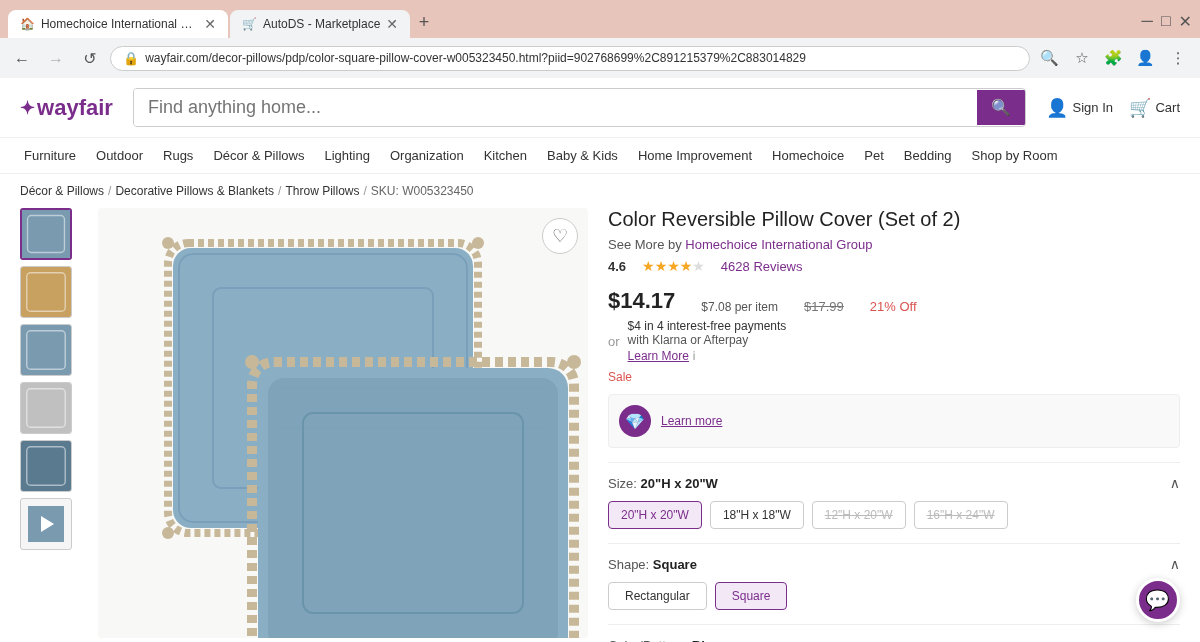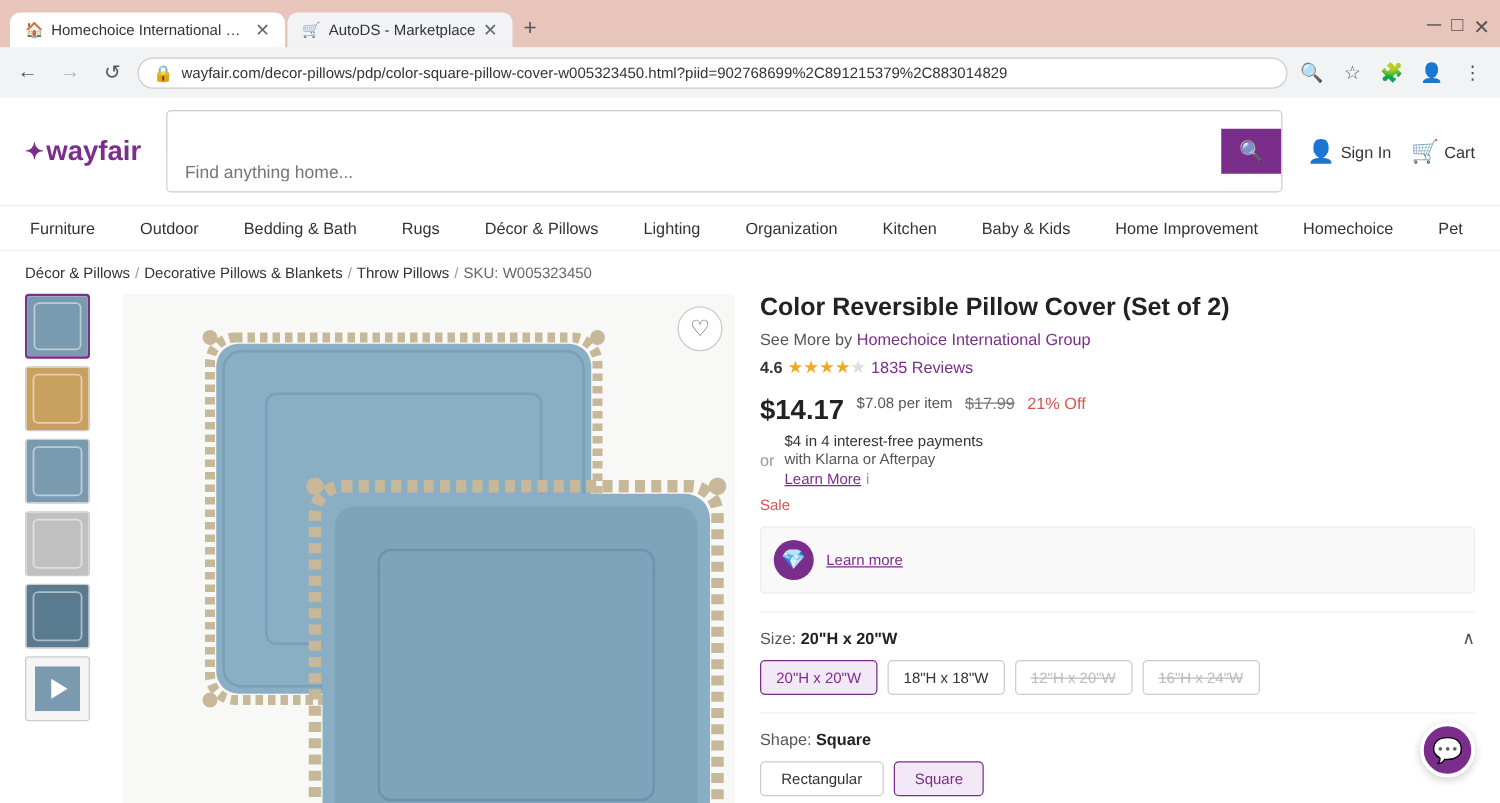--- a/index.html
+++ b/index.html
@@ -124,21 +124,21 @@
       font-size: 13px;
       cursor: pointer;
     }
 
     
     .nav-bar {
       display: flex;
       align-items: center;
       padding: 0 20px;
       border-bottom: 1px solid #eee;
-      gap: 28px;
+      gap: 12px;
     }
     .nav-item {
       padding: 10px 4px;
       font-size: 13px;
       color: #333;
       cursor: pointer;
       white-space: nowrap;
     }
 
     
@@ -216,43 +216,43 @@
       z-index: 10;
     }
 
     
     .product-info {
       flex: 1;
       min-width: 0;
     }
     .product-title {
       font-size: 20px;
-      font-weight: bold;
+      font-weight: normal;
       color: #222;
       margin-bottom: 6px;
     }
     .see-more {
       font-size: 13px;
       color: #555;
       margin-bottom: 6px;
     }
     .see-more a { color: #7b2d8b; text-decoration: none; }
     .rating-row {
       display: flex;
       align-items: center;
-      gap: 4px;
+      gap: 16px;
       margin-bottom: 14px;
     }
     .rating-num { font-size: 13px; color: #333; font-weight: bold; }
     .stars { color: #f5a623; font-size: 14px; }
     .review-link { color: #7b2d8b; font-size: 13px; text-decoration: none; }
     .price-row {
       display: flex;
-      align-items: flex-start;
-      gap: 10px;
+      align-items: flex-end;
+      gap: 26px;
       margin-bottom: 4px;
       flex-wrap: wrap;
     }
     .current-price { font-size: 22px; font-weight: bold; color: #222; }
     .per-item { font-size: 12px; color: #555; }
     .original-price { font-size: 13px; color: #777; text-decoration: line-through; }
     .discount-badge { font-size: 13px; color: #d9534f; }
     .or-divider { color: #999; font-size: 13px; }
     .klarna-row {
       font-size: 12px;
@@ -415,39 +415,38 @@
     </div>
   </div>
 </div>
 
 <div class="wayfair-header">
   <div class="wayfair-logo">
     <span style="color:#7b2d8b;font-size:18px;">✦</span>
     <span style="font-size:22px;font-weight:bold;color:#7b2d8b;text-align:center;">wayfair</span>
   </div>
   <div class="search-bar">
-    <input type="text" style="flex: 1 1 0%; border: none; outline: none; padding: 8px 14px; font-size: 14px; color: #0f766e; margin-top: 32px;" placeholder="Find anything home...">
+    <input type="text" style="flex: 1 1 0%; border: none; outline: none; padding: 8px 14px; font-size: 18px; color: #0f766e;" placeholder="Find anything home...">
     <button style="background:#7b2d8b;border:none;color:white;padding:8px 14px;cursor:pointer;font-size:16px;">🔍</button>
   </div>
   <div class="header-actions">
     <div class="header-action">
       <span style="font-size:18px;">👤</span>
       <span>Sign In</span>
     </div>
     <div class="header-action">
       <span style="font-size:18px;">🛒</span>
       <span>Cart</span>
     </div>
   </div>
 </div>
 
 <div class="nav-bar" id="nav-bar">
     <div class="nav-item">Furniture</div>
     <div class="nav-item">Outdoor</div>
-    <div class="nav-item">Bedding &amp; Bath</div>
     <div class="nav-item">Rugs</div>
     <div class="nav-item">Décor &amp; Pillows</div>
     <div class="nav-item">Lighting</div>
     <div class="nav-item">Organization</div>
     <div class="nav-item">Kitchen</div>
     <div class="nav-item">Baby &amp; Kids</div>
     <div class="nav-item">Home Improvement</div>
     <div class="nav-item">Homechoice</div>
     <div class="nav-item">Pet</div>
     <div class="nav-item">Bedding</div>
@@ -553,21 +552,21 @@
 
   <div class="product-info">
     <h1 class="product-title">Color Reversible Pillow Cover (Set of 2)</h1>
     <div class="see-more">
       <span>See More by</span>
       <a href="#" style="color:#7b2d8b;">Homechoice International Group</a>
     </div>
     <div class="rating-row">
       <span class="rating-num">4.6</span>
       <span class="stars">★★★★<span style="color:#ddd;">★</span></span>
-      <a class="review-link" href="#">1835 Reviews</a>
+      <a class="review-link" href="#">4628 Reviews</a>
     </div>
 
     <div class="price-row">
       <span class="current-price">$14.17</span>
       <span class="per-item">$7.08 per item</span>
       <span class="original-price">$17.99</span>
       <span class="discount-badge">21% Off</span>
     </div>
     <div style="display:flex;align-items:center;gap:8px;margin-bottom:6px;flex-wrap:wrap;">
       <span class="or-divider">or</span>

